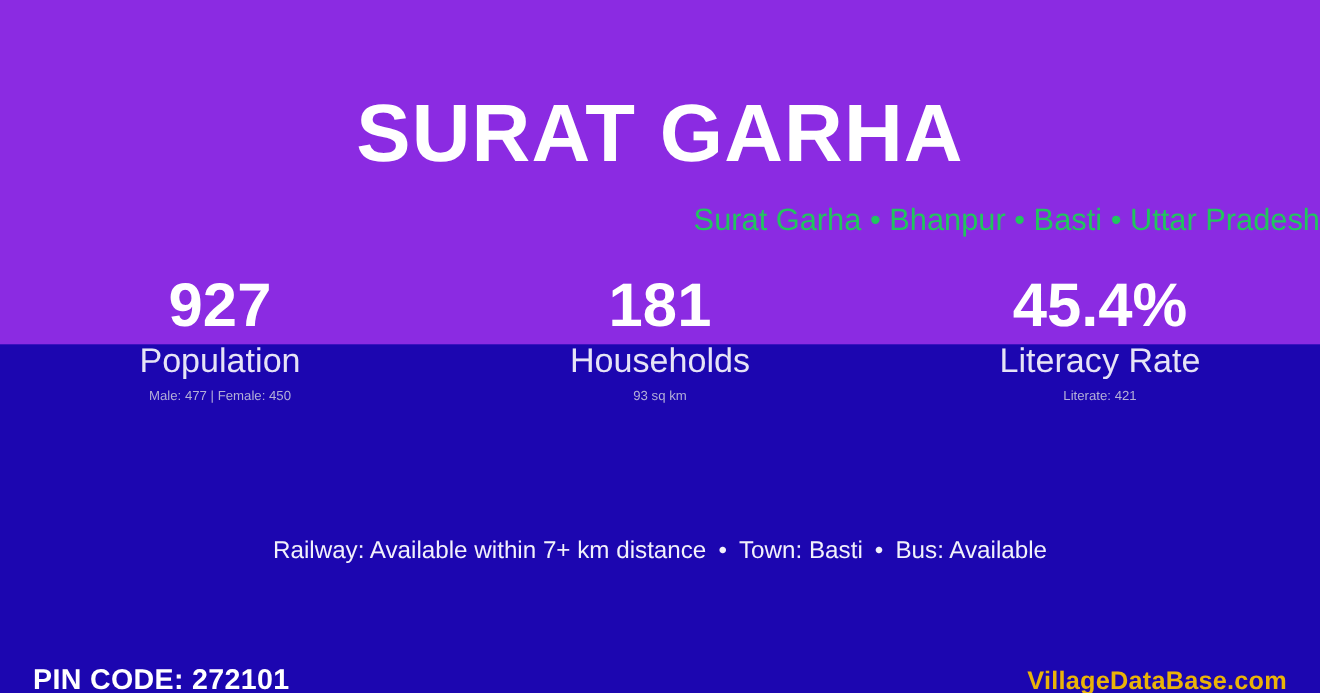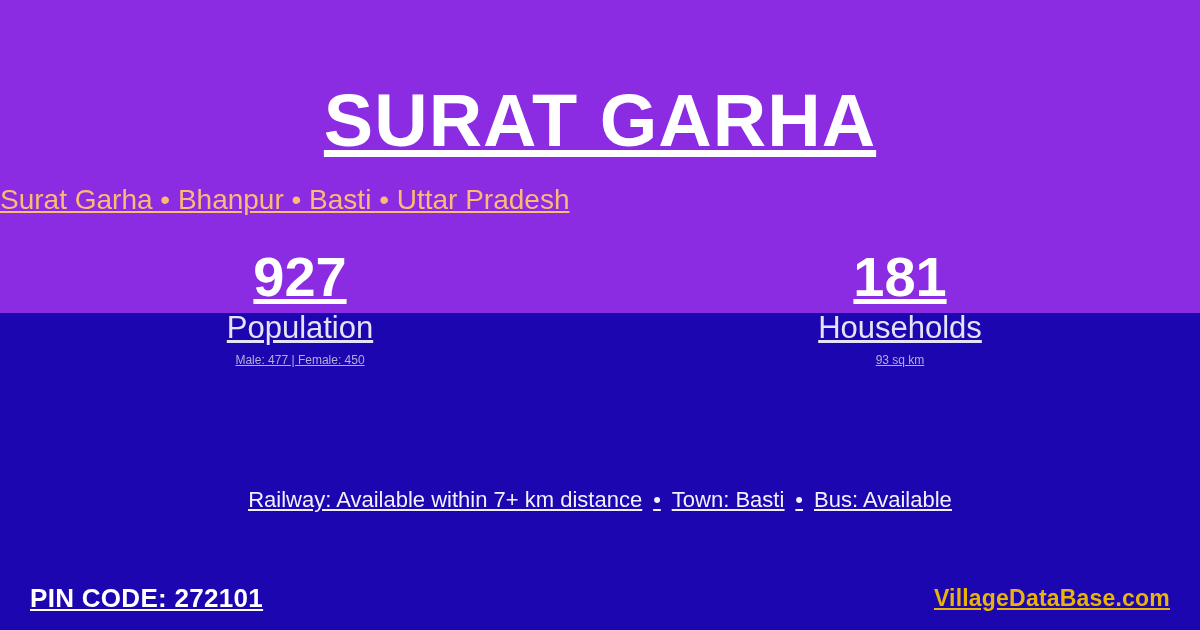--- a/index.html
+++ b/index.html
@@ -1,16 +1,16 @@
 <!DOCTYPE html>
 <html><head>
 <meta charset="utf-8">
 <title>Village Data Card</title>
 <style>
-  * { margin: 0; padding: 0; box-sizing: border-box; text-decoration: underline; }
+  * { margin: 0; padding: 0; box-sizing: border-box; }
 
   html, body {
     width: 1200px;
     height: 630px;
     overflow: hidden;
   }
 
   body {
     font-family: "Liberation Sans", "DejaVu Sans", sans-serif;
     background: #1C06B0;
@@ -48,25 +48,25 @@
     color: #FFFFFF;
     white-space: nowrap;
   }
 
   
   .subtitle {
     position: absolute;
     left: 0;
     top: 183px;
     width: 1200px;
-    text-align: left;
+    text-align: right;
     font-size: 28px;
     font-weight: 400;
     line-height: 1.2;
-    color: #fdba74;
+    color: #22c55e;
     white-space: nowrap;
   }
 
   
   .stats-row {
     position: absolute;
     left: 0;
     top: 248px;
     width: 1200px;
     display: flex;
@@ -125,21 +125,21 @@
   }
 
   
   .footer {
     position: absolute;
     left: 0;
     bottom: 0;
     width: 1200px;
     height: 64px;
     display: flex;
-    align-items: center;
+    align-items: flex-end;
     justify-content: space-between;
     padding: 0 30px;
   }
 
   .pin-code {
     font-size: 26px;
     font-weight: 700;
     line-height: 1;
     color: #FFFFFF;
     letter-spacing: 0.3px;
@@ -173,20 +173,25 @@
       <div class="stat-label">Population</div>
       <div class="stat-sub">Male: 477 | Female: 450</div>
     </div>
 
     <div class="stat">
       <div class="stat-value">181</div>
       <div class="stat-label">Households</div>
       <div class="stat-sub">93 sq km</div>
     </div>
 
+    <div class="stat">
+      <div class="stat-value">45.4%</div>
+      <div class="stat-label">Literacy Rate</div>
+      <div class="stat-sub">Literate: 421</div>
+    </div>
 
   </div>
 
   <div class="amenities">
     <span>Railway: Available within 7+ km distance</span><span class="sep">•</span><span>Town: Basti</span><span class="sep">•</span><span>Bus: Available</span>
   </div>
 
   <div class="footer">
     <div class="pin-code">PIN CODE: 272101</div>
     <div class="brand">VillageDataBase.com</div>

